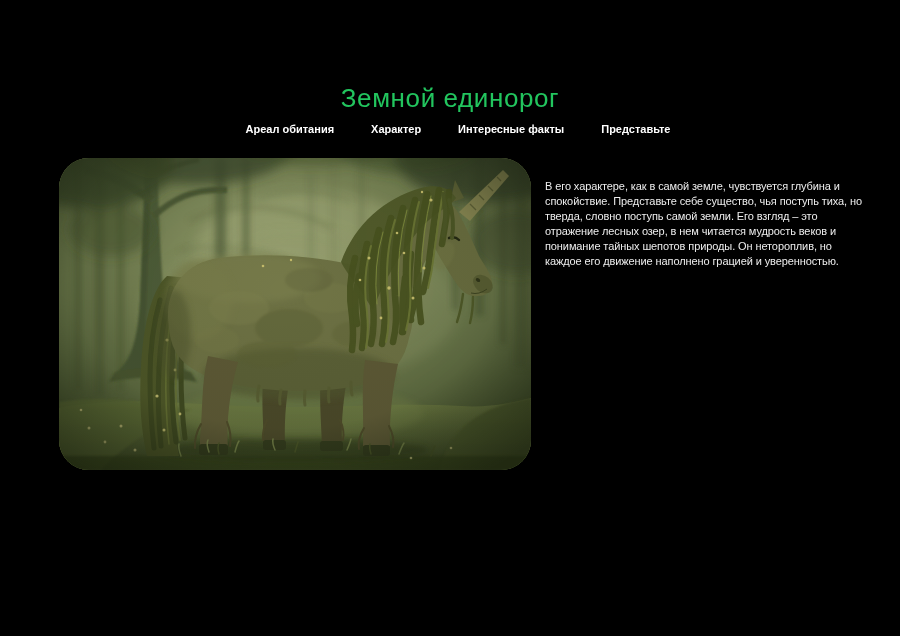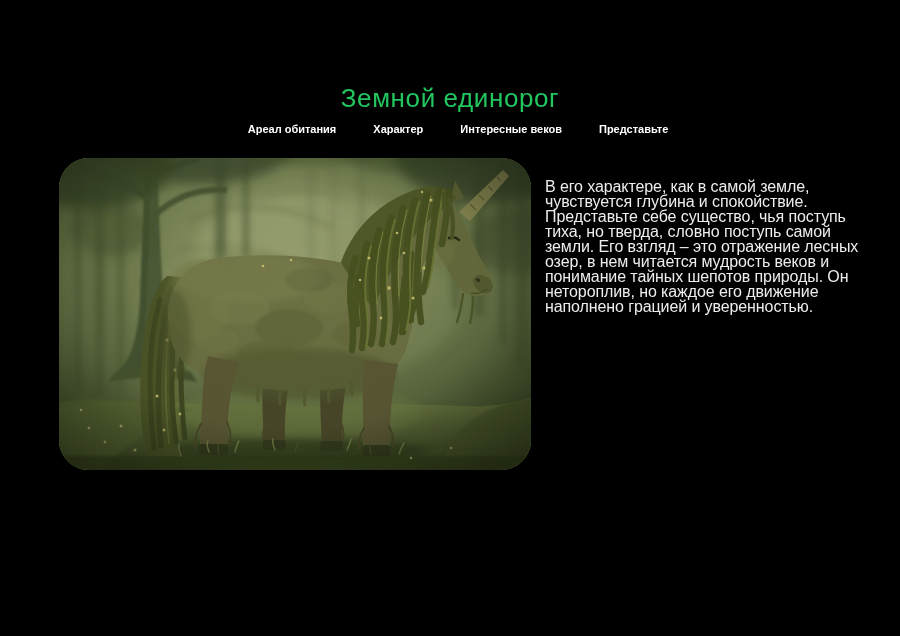--- a/index.html
+++ b/index.html
@@ -7,34 +7,34 @@
   .page{position:relative;width:900px;height:636px;background:#000;}
   .title{position:absolute;top:66px;left:0;width:100%;text-align:center;color:#22c55e;
          font-size:26px;font-weight:300;letter-spacing:.6px;}
   .tabs{position:absolute;top:123px;left:8px;width:100%;display:flex;justify-content:center;
         gap:37px;align-items:baseline;}
   .tab{color:#ffffff;font-size:11px;font-weight:700;cursor:pointer;white-space:nowrap;}
   .image-card{position:absolute;left:59px;top:158px;width:472px;height:312px;border-radius:30px;
               overflow:hidden;background:#55622f;}
   .image-card svg{display:block;width:472px;height:312px;}
   .content{position:absolute;left:545px;top:179px;width:318px;color:#ededed;
-           font-size:16px;line-height:15px;letter-spacing:-.1px;}
+           font-size:11px;line-height:15px;letter-spacing:-.1px;}
   .content p{margin:0;}
 </style>
 </head>
 <body>
 
 <div class="page">
 
   <h1 class="title">Земной единорог</h1>
 
   <nav class="tabs">
     <span class="tab">Ареал обитания</span>
     <span class="tab">Характер</span>
-    <span class="tab">Интересные веков</span>
+    <span class="tab">Интересные факты</span>
     <span class="tab">Представьте</span>
   </nav>
 
   <div class="image-card">
     <svg viewBox="0 0 472 312" preserveAspectRatio="xMidYMid slice" xmlns="http://www.w3.org/2000/svg">
       <defs>
         <radialGradient id="mist" cx="48%" cy="32%" r="70%">
           <stop offset="0%" stop-color="#9aa372"></stop>
           <stop offset="45%" stop-color="#758153"></stop>
           <stop offset="100%" stop-color="#46532e"></stop>

